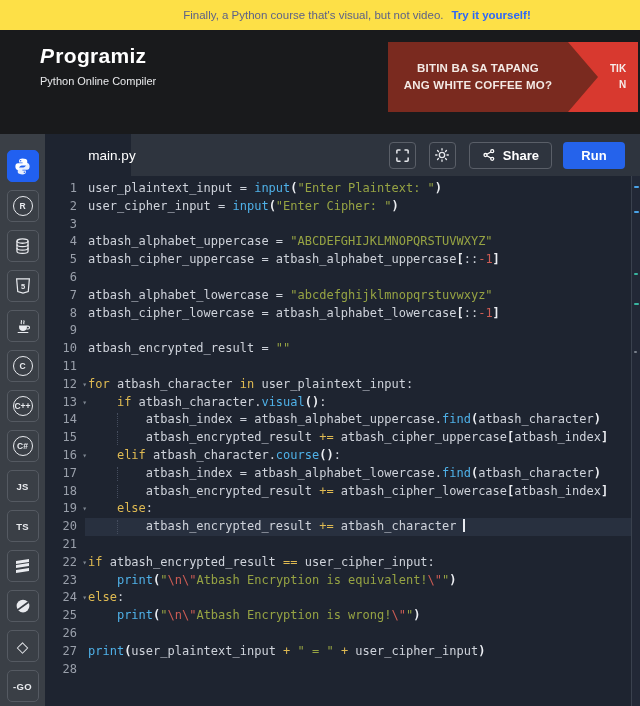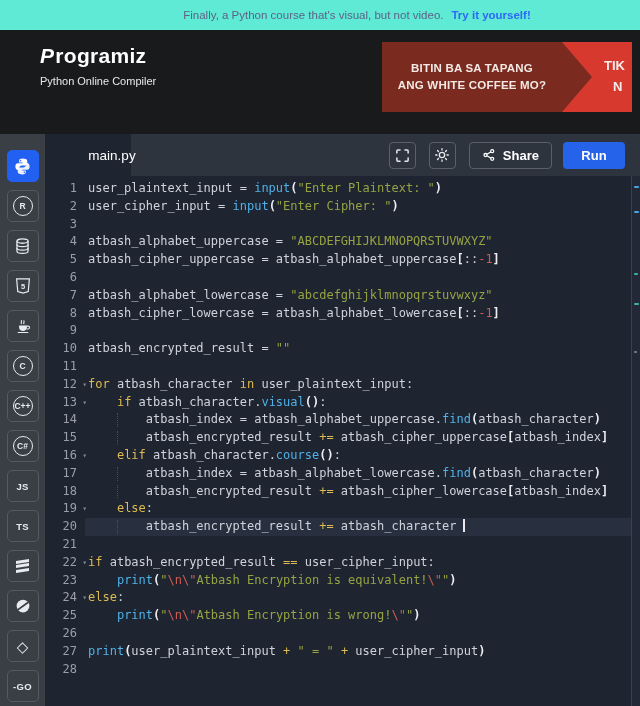--- a/index.html
+++ b/index.html
@@ -1,43 +1,43 @@
 <!DOCTYPE html>
 <html><head>
 <meta charset="utf-8">
 <style>
   * { margin:0; padding:0; box-sizing:border-box; }
   html,body { width:640px; height:706px; overflow:hidden; background:#191a1c;
               font-family:"Liberation Sans", sans-serif; }
 
   
-  .promo { height:30px; background:#5eead4; display:flex; align-items:center;
+  .promo { height:30px; background:#fde047; display:flex; align-items:center;
            justify-content:center; padding-left:74px; font-size:11.5px; }
   .promo .msg { color:#5d6288; }
   .promo .link { color:#2d68f8; font-weight:bold; margin-left:8px; cursor:pointer; }
 
   
   .header { height:104px; background:#191a1c; position:relative; }
   .brand { position:absolute; left:40px; top:14px; }
   .logo { color:#ffffff; font-size:21px; font-weight:800; letter-spacing:.3px; }
   .logo .pmark { font-style:italic; font-weight:900; padding-right:1px; }
   .subtitle { color:#e8e9eb; font-size:11px; margin-top:7px; }
 
   
-  .ad { position:absolute; right:8px; top:12px; width:250px; height:70px;
+  .ad { position:absolute; right:2px; top:12px; width:250px; height:70px;
         background:#d8392f; display:flex; overflow:hidden; cursor:pointer; }
   .ad-left { width:180px; height:100%; background:#7a2a1f; display:flex;
              flex-direction:column; justify-content:center; align-items:center; }
   .ad-left div { color:#f3e9e4; font-size:11.5px; font-weight:bold; line-height:1.5;
                  letter-spacing:.2px; white-space:nowrap; }
   .ad-arrow { width:0; height:0; border-top:35px solid transparent;
               border-bottom:35px solid transparent; border-left:30px solid #7a2a1f; }
   .ad-right { flex:1; display:flex; flex-direction:column; justify-content:center;
               padding-left:12px; overflow:hidden; }
-  .ad-right div { color:#f6ecea; font-size:13px; font-weight:bold; line-height:1.6;
+  .ad-right div { color:#f6ecea; font-size:10px; font-weight:bold; line-height:1.6;
                   white-space:nowrap; }
   .ad-right .r2 { padding-left:9px; }
 
   
   .main { display:flex; height:594px; }
 
   
   .sidebar { width:45px; background:#3a3f46; padding-top:16px; display:flex;
              flex-direction:column; align-items:center; overflow:hidden; flex:none; }
   .lang-btn { width:32px; height:32px; border:1px solid #555a62; border-radius:5px;

